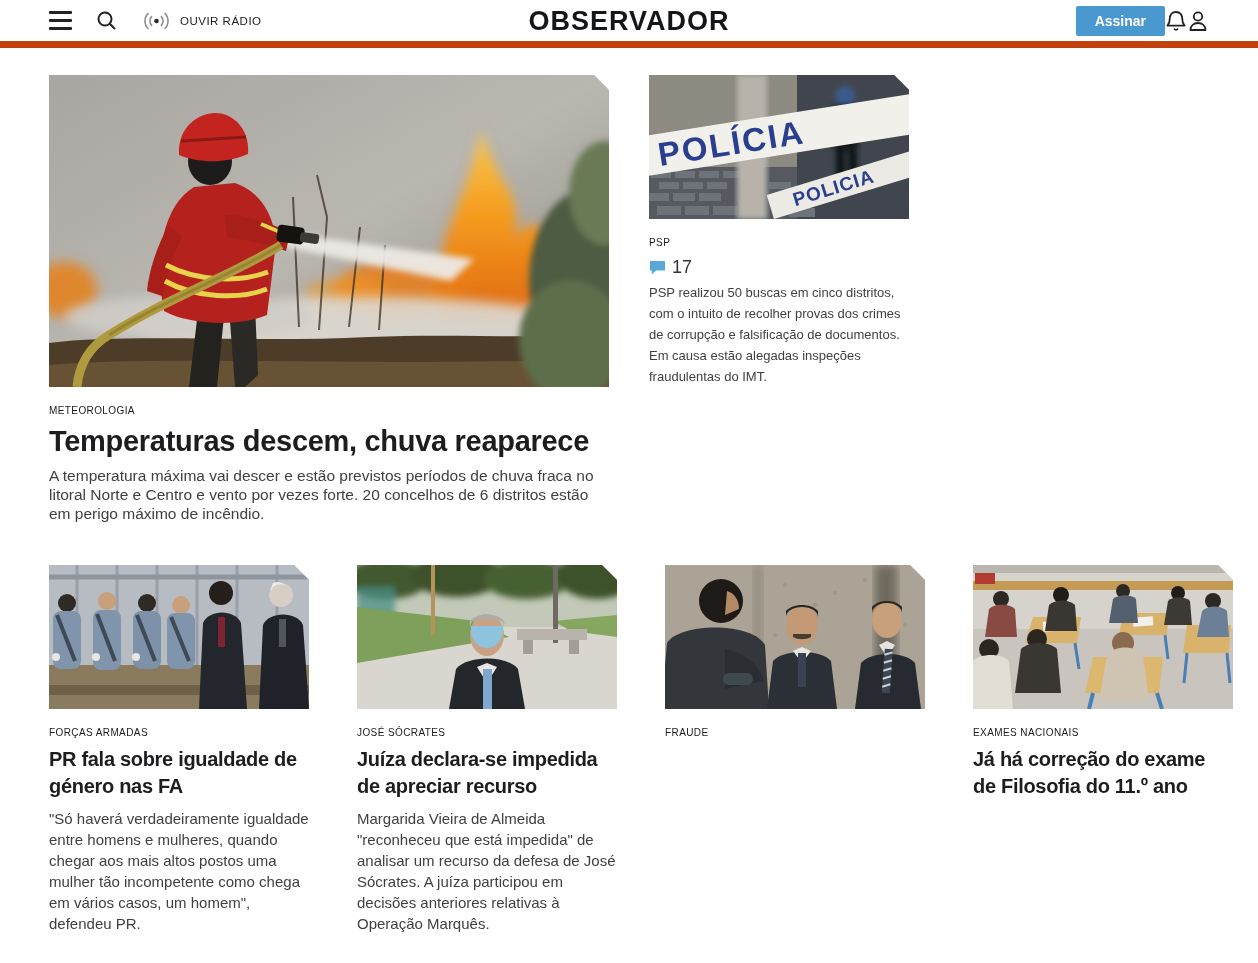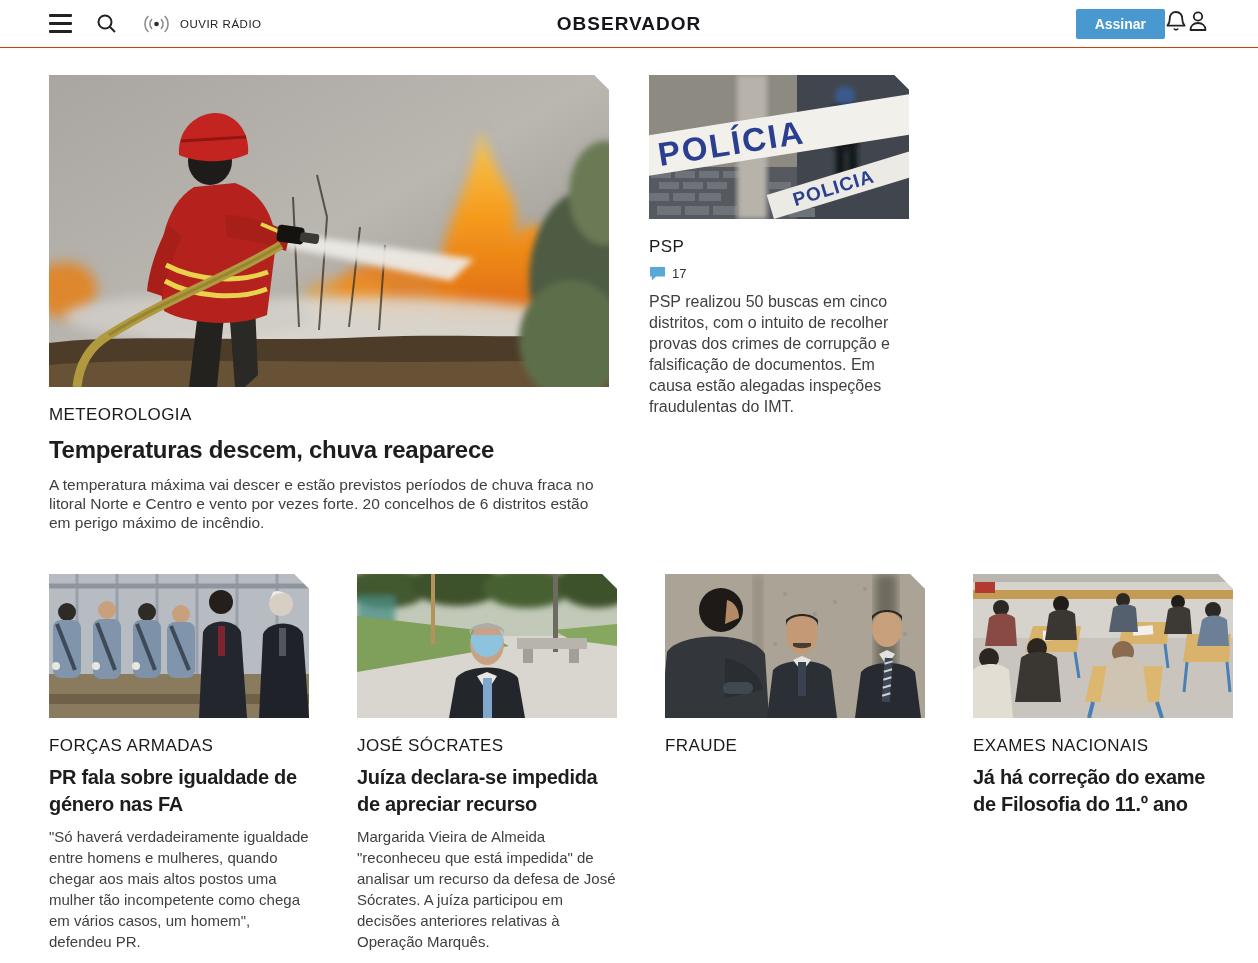--- a/index.html
+++ b/index.html
@@ -12,65 +12,65 @@
   *{margin:0;padding:0;box-sizing:border-box;}
   html,body{background:#fff;}
   body{
     width:1258px;height:963px;overflow:hidden;position:relative;
     font-family:"Liberation Sans","DejaVu Sans",sans-serif;
     -webkit-font-smoothing:antialiased;
   }
   
   .site-header{
     position:relative;height:48px;background:#fff;
-    border-bottom:1px solid #c2410c;box-shadow:0 1px 2px rgba(0,0,0,.04);
+    border-bottom:7px solid #c2410c;box-shadow:0 1px 2px rgba(0,0,0,.04);
     display:flex;align-items:center;justify-content:space-between;
     padding:0 49px;z-index:5;
   }
   .hdr-left{display:flex;align-items:center;gap:24px;}
   .icon-btn{background:none;border:none;cursor:pointer;display:flex;align-items:center;gap:8px;padding:0;}
   .hamburger{display:flex;flex-direction:column;gap:5px;width:23px;}
   .hamburger span{display:block;height:3px;background:#222;border-radius:1px;}
   .radio-label{font-size:11.5px;letter-spacing:.5px;font-weight:500;color:#222;}
   .logo{
     position:absolute;left:50%;top:50%;transform:translate(-50%,-50%);
-    font-size:19px;font-weight:700;letter-spacing:1px;color:#15161a;cursor:pointer;
-  }
-  .hdr-right{display:flex;align-items:flex-start;}
+    font-size:27px;font-weight:700;letter-spacing:1px;color:#15161a;cursor:pointer;
+  }
+  .hdr-right{display:flex;align-items:center;}
   .subscribe-btn{
     background:var(--accent-blue);color:#fff;border:none;border-radius:2px;
     font-size:14px;font-weight:700;padding:7px 19px;cursor:pointer;
     font-family:inherit;
   }
   
   .container{width:1160px;margin:0 auto;padding-top:27px;}
   .top-grid{display:grid;grid-template-columns:560px 260px;column-gap:40px;align-items:start;}
   .row-grid{display:grid;grid-template-columns:repeat(4,260px);column-gap:40px;margin-top:42px;align-items:start;gap:48px;}
   .thumb{
     display:block;width:100%;overflow:hidden;cursor:pointer;
     clip-path:polygon(0 0,calc(100% - 15px) 0,100% 15px,100% 100%,0 100%);
     background:#ccc;line-height:0;
   }
   .thumb svg{display:block;width:100%;height:100%;}
   .thumb.lead-img{height:312px;}
   .thumb.small-img{height:144px;}
   .kicker{
-    margin-top:18px;font-size:17px;letter-spacing:.4px;font-weight:500;
+    margin-top:18px;font-size:10px;letter-spacing:.4px;font-weight:500;
     text-transform:uppercase;color:var(--kicker);cursor:pointer;
   }
   .headline{color:var(--headline);font-weight:700;letter-spacing:-.3px;cursor:pointer;}
-  .headline.h-lead{margin-top:9px;font-size:24px;line-height:32px;}
+  .headline.h-lead{margin-top:9px;font-size:29px;line-height:32px;}
   .headline.h-mid{margin-top:8px;font-size:22px;line-height:26px;}
   .headline.h-row{margin-top:8px;font-size:20px;line-height:27px;}
   .summary{color:var(--body-text);}
   .summary.s-lead{margin-top:9px;font-size:15.5px;line-height:19px;}
-  .summary.s-mid{margin-top:10px;font-size:16px;line-height:21px;}
+  .summary.s-mid{margin-top:4px;font-size:13px;line-height:21px;}
   .summary.s-row{margin-top:8px;font-size:15px;line-height:21px;}
   .comments{display:flex;align-items:center;gap:6px;margin-top:9px;cursor:pointer;}
-  .comments .count{font-size:13px;color:#333;}
+  .comments .count{font-size:18px;color:#333;}
   svg text{font-family:"Liberation Sans","DejaVu Sans",sans-serif;}
 </style>
 </head>
 <body>
 
 <header class="site-header">
   <div class="hdr-left">
     <button class="icon-btn">
       <span class="hamburger">
           <span></span>

